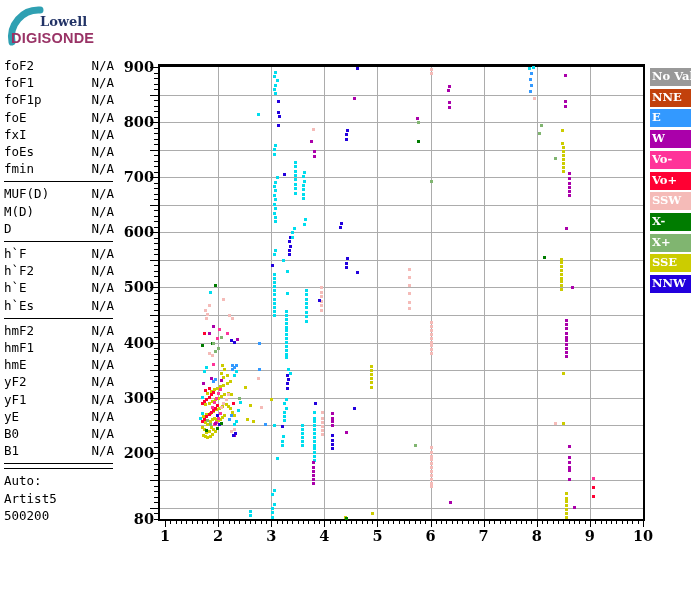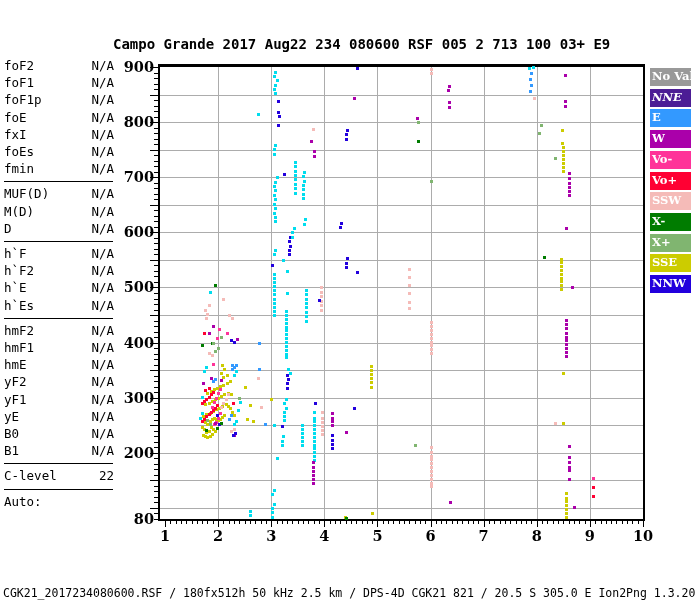--- a/index.html
+++ b/index.html
@@ -41,22 +41,28 @@
          font-family:"DejaVu Serif",serif;font-size:11.5px;font-weight:bold;
          padding-left:2px;box-sizing:border-box;line-height:17px;white-space:nowrap;overflow:visible;}
   
   .brow{position:absolute;left:3px;font-size:11.5px;color:#000;white-space:pre;line-height:14px;}
 </style>
 </head>
 <body>
 
 <div class="page">
 
-
-  <div class="hdr" style="top:35px;">Campo Grande 2017 Aug22 234 080600 RSF 005 2 713 100 03+ E9</div>
+  <div class="logo">
+    <svg width="104" height="48">
+      <path d="M 36 6 A 27 27 0 0 0 8 38" stroke="#2FA0B2" stroke-width="7" fill="none" stroke-linecap="round"></path>
+    </svg>
+    <div class="logo-lowell">Lowell</div>
+    <div class="logo-digi">DIGISONDE</div>
+  </div>
+
 
   <div class="params" id="params">
       <div class="prow"><span>foF2</span><span>N/A</span></div>
       <div class="prow"><span>foF1</span><span>N/A</span></div>
       <div class="prow"><span>foF1p</span><span>N/A</span></div>
       <div class="prow"><span>foE</span><span>N/A</span></div>
       <div class="prow"><span>fxI</span><span>N/A</span></div>
       <div class="prow"><span>foEs</span><span>N/A</span></div>
       <div class="prow"><span>fmin</span><span>N/A</span></div>
       <div class="psep"></div>
@@ -71,23 +77,24 @@
       <div class="psep"></div>
       <div class="prow"><span>hmF2</span><span>N/A</span></div>
       <div class="prow"><span>hmF1</span><span>N/A</span></div>
       <div class="prow"><span>hmE</span><span>N/A</span></div>
       <div class="prow"><span>yF2</span><span>N/A</span></div>
       <div class="prow"><span>yF1</span><span>N/A</span></div>
       <div class="prow"><span>yE</span><span>N/A</span></div>
       <div class="prow"><span>B0</span><span>N/A</span></div>
       <div class="prow"><span>B1</span><span>N/A</span></div>
       <div class="psep"></div>
-      <div class="prow"><span>C-level</span><span>22</span></div>
       <div class="psep"></div>
       <div class="prow"><span>Auto:</span><span></span></div>
+      <div class="prow"><span>Artist5</span><span></span></div>
+      <div class="prow"><span>500200</span><span></span></div>
     </div>
 
   <div class="plot" id="plot">
       <div class="hgrid" style="top: 440.976px;"></div>
       <div class="hgrid" style="top: 413.415px;"></div>
       <div class="hgrid" style="top: 385.854px;"></div>
       <div class="hgrid" style="top: 358.293px;"></div>
       <div class="hgrid" style="top: 330.732px;"></div>
       <div class="hgrid" style="top: 303.171px;"></div>
       <div class="hgrid" style="top: 275.61px;"></div>
@@ -611,27 +618,26 @@
       <div class="xlab" style="left: 524.777px; top: 527px;">8</div>
       <div class="xtick-major" style="left: 536.777px;"></div>
       <div class="xlab" style="left: 577.888px; top: 527px;">9</div>
       <div class="xtick-major" style="left: 589.888px;"></div>
       <div class="xlab" style="left: 630.999px; top: 527px;">10</div>
       <div class="xtick-major" style="left: 642.999px;"></div>
     </div>
 
   <div class="legend" id="legend">
       <div class="litem" style="top: 0px; background: rgb(153, 153, 153);">No Val</div>
-      <div class="litem" style="top: 20.7px; background: #4c1d95; font-style: italic;">NNE</div>
+      <div class="litem" style="top: 20.7px; background: #c2410c;">NNE</div>
       <div class="litem" style="top: 41.4px; background: rgb(51, 153, 255);">E</div>
       <div class="litem" style="top: 62.1px; background: rgb(170, 0, 170);">W</div>
       <div class="litem" style="top: 82.8px; background: rgb(255, 51, 153);">Vo-</div>
       <div class="litem" style="top: 103.5px; background: rgb(255, 0, 51);">Vo+</div>
       <div class="litem" style="top: 124.2px; background: rgb(245, 187, 184);">SSW</div>
       <div class="litem" style="top: 144.9px; background: rgb(0, 124, 0);">X-</div>
       <div class="litem" style="top: 165.6px; background: rgb(128, 181, 112);">X+</div>
       <div class="litem" style="top: 186.3px; background: rgb(204, 204, 0);">SSE</div>
       <div class="litem" style="top: 207px; background: rgb(34, 0, 221);">NNW</div>
     </div>
 
-  <div class="brow" style="top:586px;">CGK21_2017234080600.RSF / 180fx512h 50 kHz 2.5 km / DPS-4D CGK21 821 / 20.5 S 305.0 E Ion2Png 1.3.20</div>
 
 </div>
 
 </body></html>

